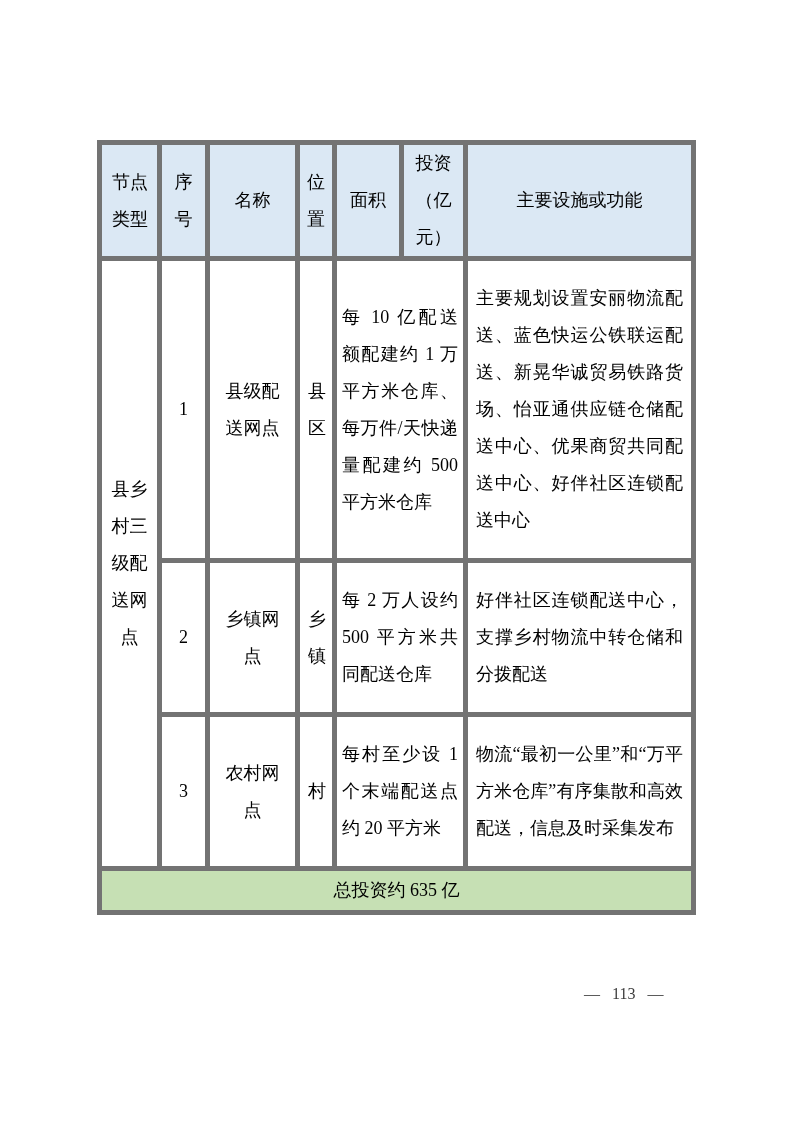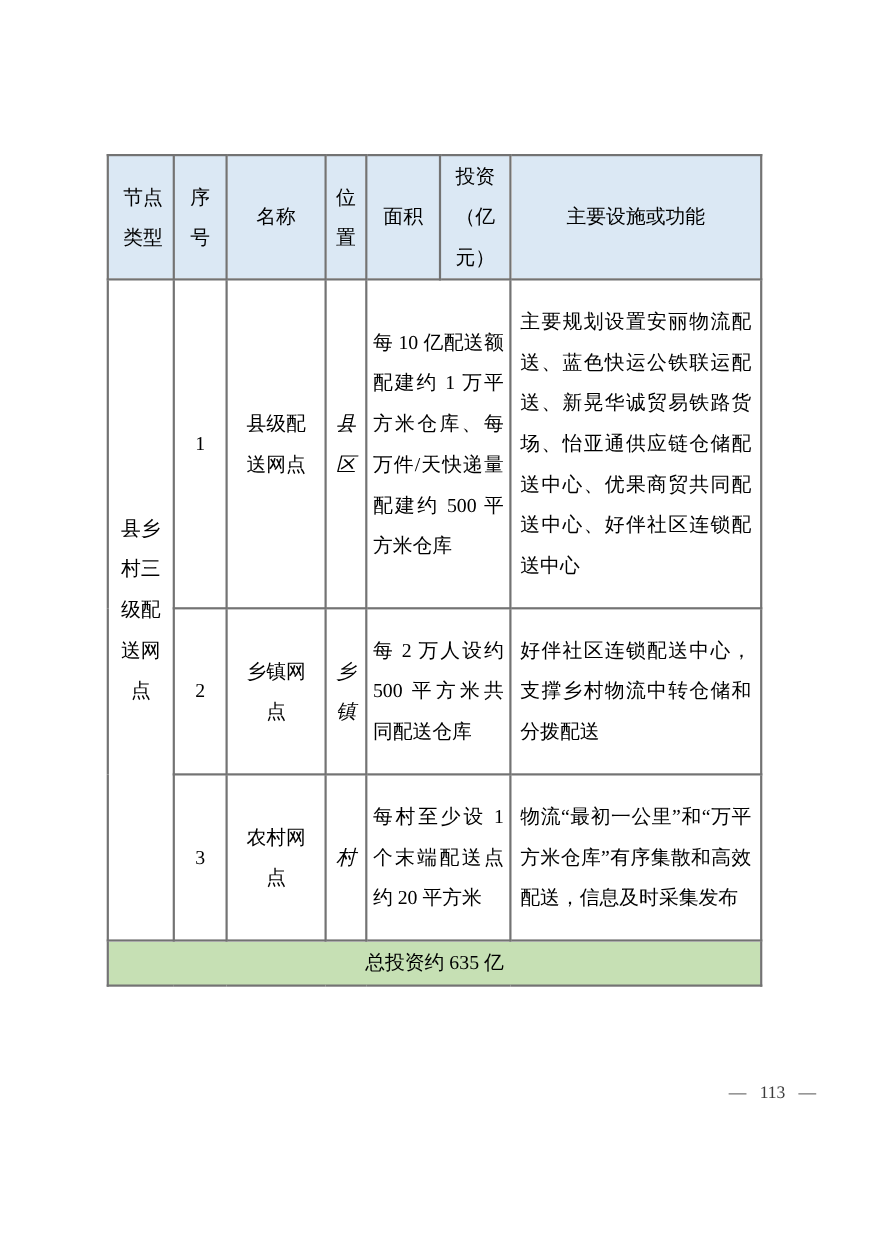--- a/index.html
+++ b/index.html
@@ -14,21 +14,21 @@
   .page { position: absolute; inset: 0; }
 
   table.doc-table {
     position: absolute;
     left: 97px; top: 140px;
     width: 594px;
     border-collapse: collapse;
     table-layout: fixed;
   }
   table.doc-table td {
-    border: 2px solid #737373;
+    border: 5px solid #737373;
     vertical-align: middle;
     font-size: 18px;
     line-height: 37px;
     overflow: hidden;
   }
 
   tr.r-head  { height: 110px; }
   tr.r-body1 { height: 265px; }
   tr.r-body2 { height: 151px; }
   tr.r-body3 { height: 146px; }
@@ -40,43 +40,43 @@
     line-height: 35px;
   }
   td.th-node { padding: 0 9px; text-align: right; }
   td.th-seq  { padding: 0 7px; font-family: Liberation Serif, serif; }
   td.th-loc  { padding: 0 6px; }
   td.th-inv  { padding: 0 11px; }
 
   td.group-cell { padding: 0 9px; text-align: center; }
   td.seq-cell   { text-align: center; }
   td.name-cell  { padding: 0 15px; text-align: center; margin-top: 28px; }
-  td.loc-cell   { padding: 0 6px; text-align: center; font-style: italic; }
+  td.loc-cell   { padding: 0 6px; text-align: right; }
   td.area-cell  {
     padding: 2px 5px;
     text-align: justify;
     text-justify: inter-ideograph;
     margin-left: 44px;
   }
   td.func-cell  {
     padding: 19px 8px;
     text-align: justify;
     text-justify: inter-ideograph;
   }
   td.foot-cell {
     background: var(--footer-bg, #c6e0b4);
     text-align: center;
     line-height: 30px;
   }
 
   .page-number {
     position: absolute;
-    left: 632px; top: 985px;
+    left: 584px; top: 985px;
     width: 110px;
-    text-align: right;
+    text-align: left;
     font-size: 16px;
     color: #3d3d3d;
     word-spacing: 8px;
   }
 </style>
 </head>
 <body>
 
 <div class="page">
 

